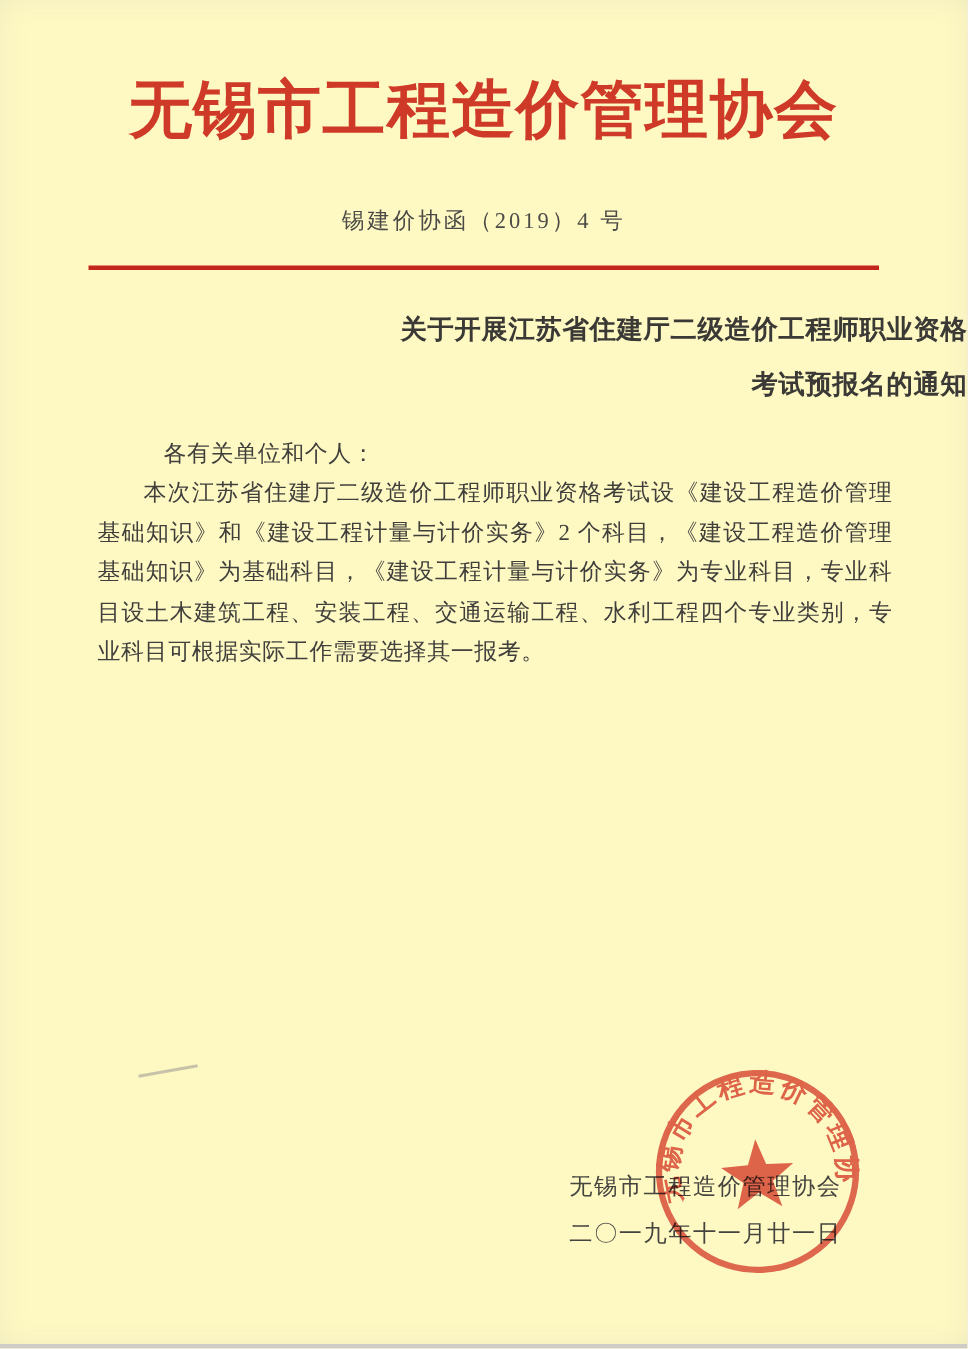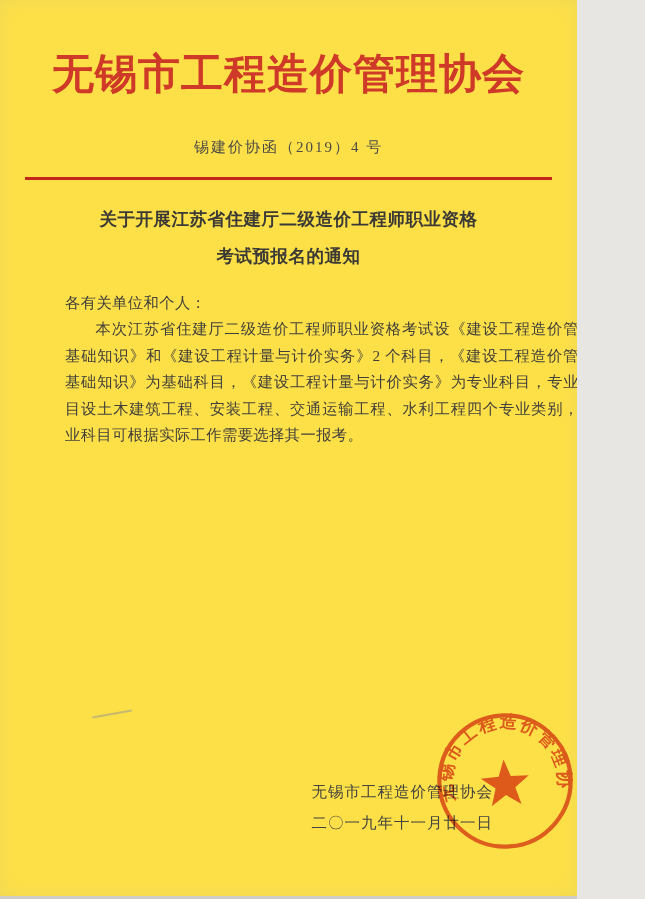--- a/index.html
+++ b/index.html
@@ -3,23 +3,23 @@
 <meta charset="utf-8">
 <style>
   * { margin: 0; padding: 0; box-sizing: border-box; }
   html, body { width: 645px; }
   body {
     font-family: "Liberation Serif", "DejaVu Serif", serif;
     background: #e8e6e2;
   }
   .page {
     position: relative;
-    width: 577px;
+    width: 645px;
     height: 899px;
-    background: #fde047;
+    background: #fef9c3;
     overflow: hidden;
     border-bottom: 3px solid #cfccc7;
     box-shadow: inset 0 0 18px rgba(180,175,165,0.18);
   }
   .org-title {
     margin-top: 44px;
     text-align: center;
     font-size: 42px;
     font-weight: bold;
     letter-spacing: 1px;
@@ -34,38 +34,38 @@
     color: #4b4a46;
   }
   .red-rule {
     width: 527px;
     height: 3px;
     margin: 20px auto 0 auto;
     background: #c3261a;
   }
   .notice-title {
     margin-top: 21px;
-    text-align: center;
+    text-align: right;
     font-size: 17.5px;
     font-weight: bold;
     color: #3a3936;
     letter-spacing: 0.5px;
     line-height: 37px;
   }
   .body-text {
     margin: 15px 50px 0 65px;
     width: 530px;
     font-size: 15.3px;
     line-height: 26.4px;
     letter-spacing: 0.4px;
     color: #403f3c;
     text-align: justify;
   }
   .body-text p.indent { text-indent: 2em; }
-  .salutation { text-indent: 0; }
+  .salutation { text-indent: 0; margin-left: 44px; }
   .attachment-line {
     margin-top: 4px;
     text-indent: 1.8em;
     font-size: 15px;
   }
   .signature-block {
     position: absolute;
     top: 776px;
     right: 84px;
     text-align: center;

